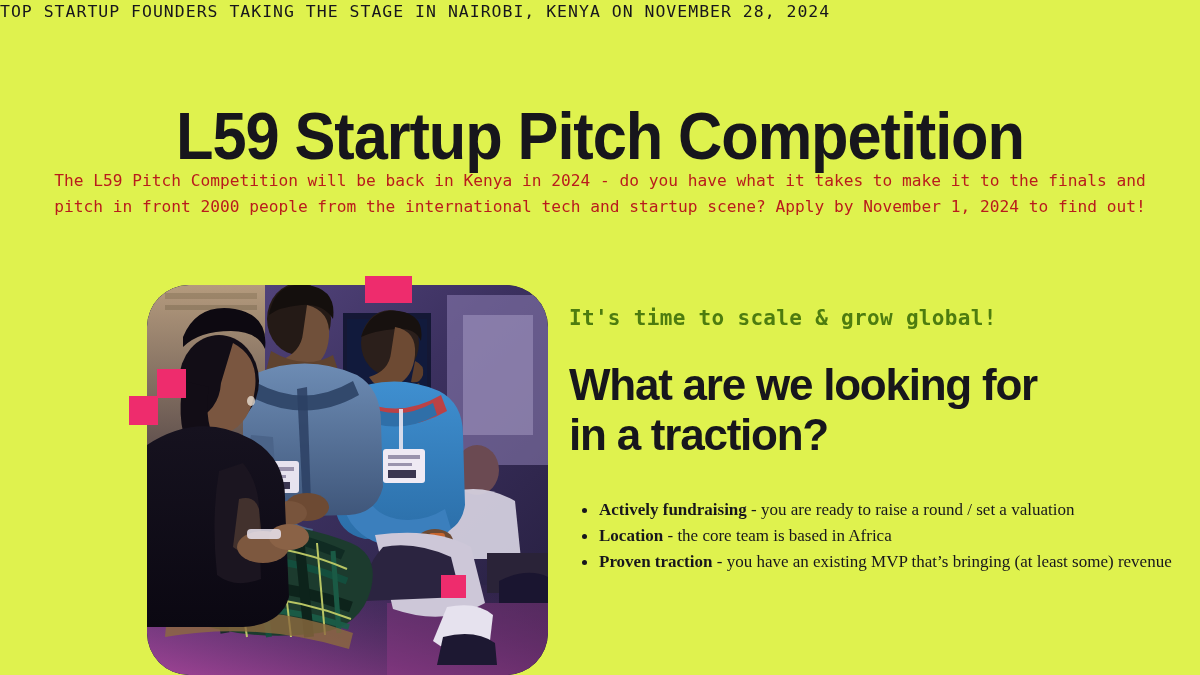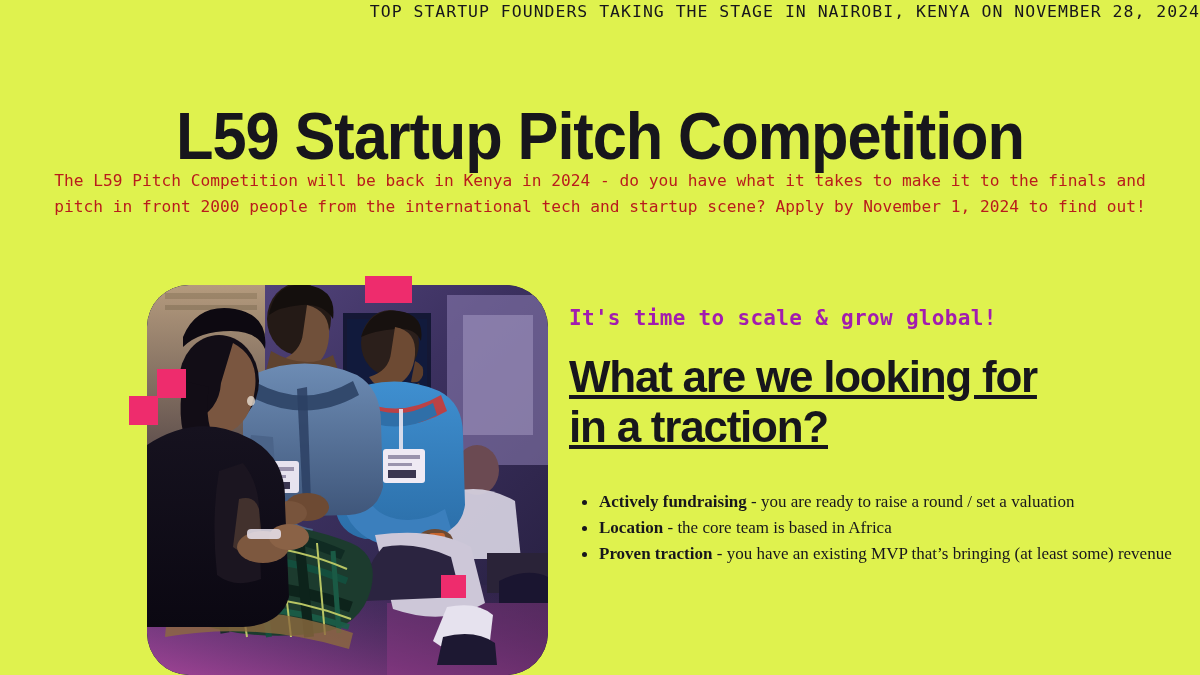--- a/index.html
+++ b/index.html
@@ -19,21 +19,21 @@
     height: 675px;
     background: #dff24e;
   }
 
   
   .kicker {
     position: absolute;
     left: 0;
     top: 2px;
     width: 1200px;
-    text-align: right;
+    text-align: left;
     font-family: "DejaVu Sans Mono", monospace;
     font-size: 16.5px;
     letter-spacing: 0.06em;
     color: #17161c;
     white-space: nowrap;
   }
 
   
   .main-title {
     position: absolute;
@@ -121,32 +121,31 @@
     position: absolute;
     left: 569px;
     top: 306px;
     width: 615px;
   }
   .tagline {
     font-family: "DejaVu Sans Mono", monospace;
     font-weight: bold;
     font-size: 21px;
     letter-spacing: 0.015em;
-    color: #a21caf;
+    color: #4d7c0f;
     white-space: nowrap;
   }
   .subhead {
-    margin-top: 22px;
+    margin-top: 30px;
     font-family: "Liberation Sans", sans-serif;
     font-weight: bold;
     font-size: 44px;
     line-height: 1.14;
     letter-spacing: -0.028em;
     color: #17161c;
-    text-decoration: underline;
   }
   .bullets {
     margin: 22px 0 0 0;
     padding: 0 0 0 30px;
     list-style: none;
   }
   .bullets li {
     position: relative;
     font-family: Liberation Serif, serif;
     font-size: 17px;

